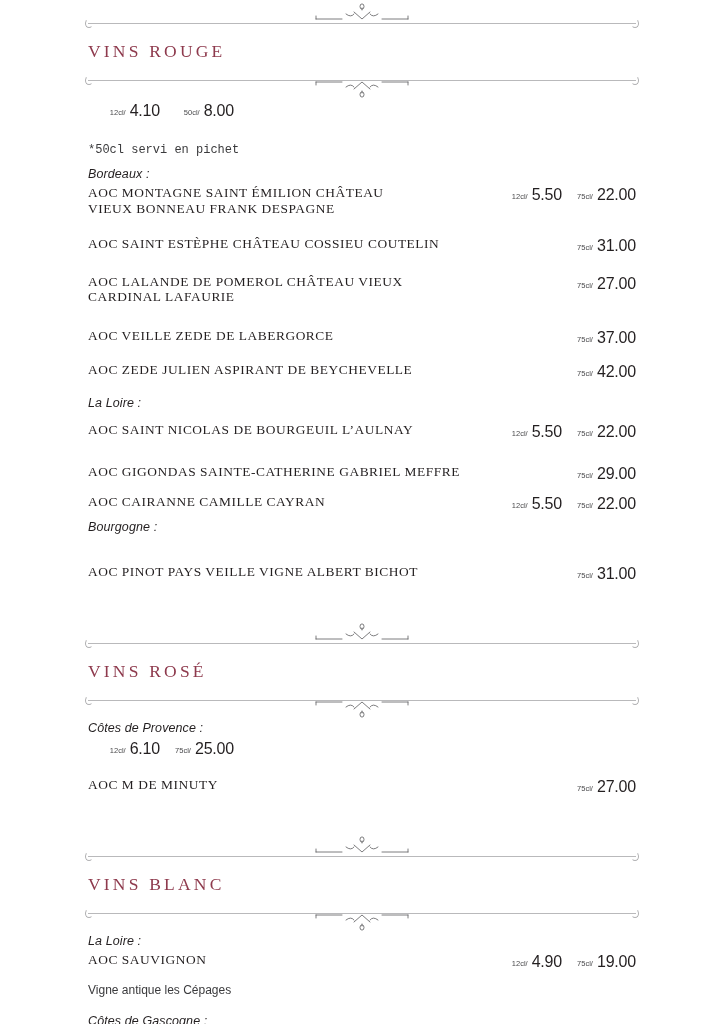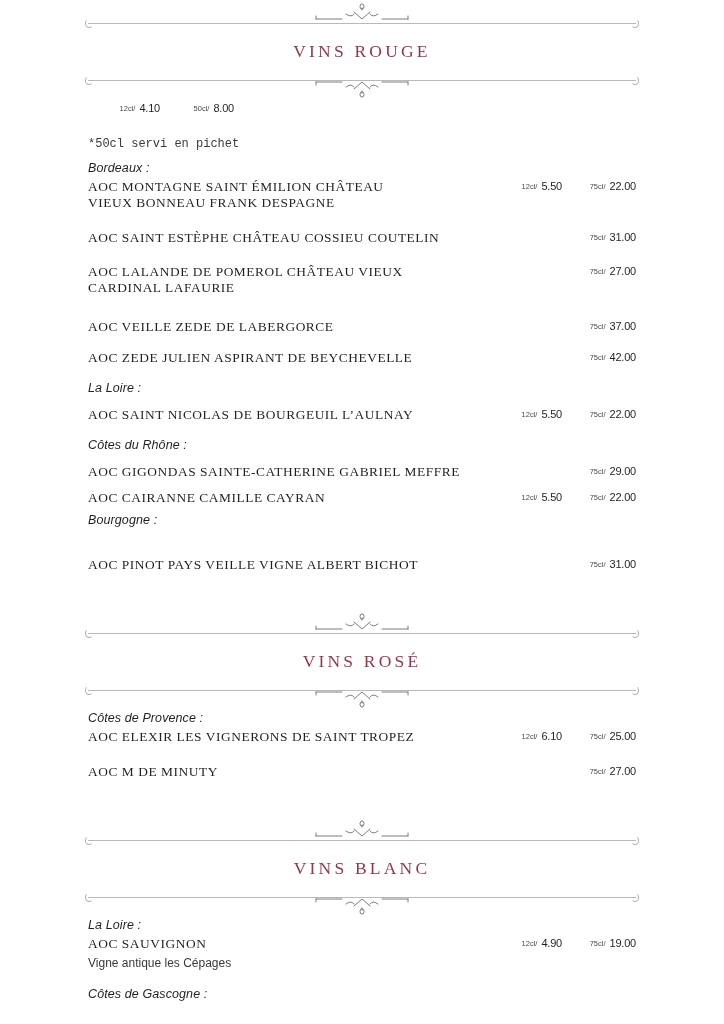--- a/index.html
+++ b/index.html
@@ -58,21 +58,21 @@
     left: 50%;
     transform: translateX(-50%);
     width: 120px;
     height: 22px;
     pointer-events: none;
   }
   .ornament.top    { top: -16px; }
   .ornament.bottom { top: 2px; }
 
   .section-title {
-    text-align: center;
+    text-align: left;
     color: #8e3a4d;
     font-family: "Liberation Serif", serif;
     font-size: 17.5px;
     letter-spacing: 3.2px;
     margin: 13px 0 13px 0;
     font-weight: 400;
     white-space: nowrap;
   }
 
   
@@ -107,21 +107,21 @@
     letter-spacing: 0.55px;
     line-height: 1.18;
     color: #231f20;
     white-space: pre-line;
   }
   .item-sub {
     font-family: "Liberation Sans", sans-serif;
     font-size: 12px;
     color: #3a3a3c;
     line-height: 1.3;
-    margin-top: 5px;
+    margin-top: 15px;
   }
 
   .prices {
     flex: 0 0 auto;
     display: flex;
     align-items: baseline;
     justify-content: flex-end;
     white-space: nowrap;
     padding-top: 1px;
   }
@@ -135,21 +135,21 @@
     font-family: "Liberation Sans", sans-serif;
     font-size: 7.5px;
     color: #4a4a4c;
     margin-right: 4px;
     position: relative;
     top: -1px;
     letter-spacing: 0;
   }
   .amt {
     font-family: "Liberation Sans", sans-serif;
-    font-size: 11px;
+    font-size: 16px;
     color: #231f20;
     letter-spacing: -0.2px;
   }
 
   .sp-4  { height: 4px; }
   .sp-8  { height: 8px; }
   .sp-12 { height: 12px; }
   .sp-16 { height: 16px; }
   .sp-20 { height: 20px; }
   .sp-26 { height: 26px; }
@@ -316,21 +316,20 @@
           <span class="amt">5.50</span>
         </span>
         <span class="price-cell bottle">
           <span class="vol">75cl/</span>
           <span class="amt">22.00</span>
         </span>
       </div>
     </div>
 
     <div class="sp-12"></div>
-    <div class="region">Côtes du Rhône :</div>
     <div class="sp-8"></div>
 
     <div class="item">
       <div class="item-names">
         <div class="item-name">AOC GIGONDAS SAINTE-CATHERINE GABRIEL MEFFRE</div>
       </div>
       <div class="prices">
         <span class="price-cell glass"></span>
         <span class="price-cell bottle">
           <span class="vol">75cl/</span>
@@ -420,23 +419,20 @@
           <ellipse cx="60" cy="17.5" rx="2" ry="2.6" fill="none" stroke="#5b5b5d" stroke-width="0.8"></ellipse>
         </svg>
       </span>
     </div>
   </div>
 
   <div class="section-body">
     <div class="region">Côtes de Provence :</div>
 
     <div class="item">
-      <div class="item-names">
-        <div class="item-name">AOC ELEXIR LES VIGNERONS DE SAINT TROPEZ</div>
-      </div>
       <div class="prices">
         <span class="price-cell glass">
           <span class="vol">12cl/</span>
           <span class="amt">6.10</span>
         </span>
         <span class="price-cell bottle">
           <span class="vol">75cl/</span>
           <span class="amt">25.00</span>
         </span>
       </div>

